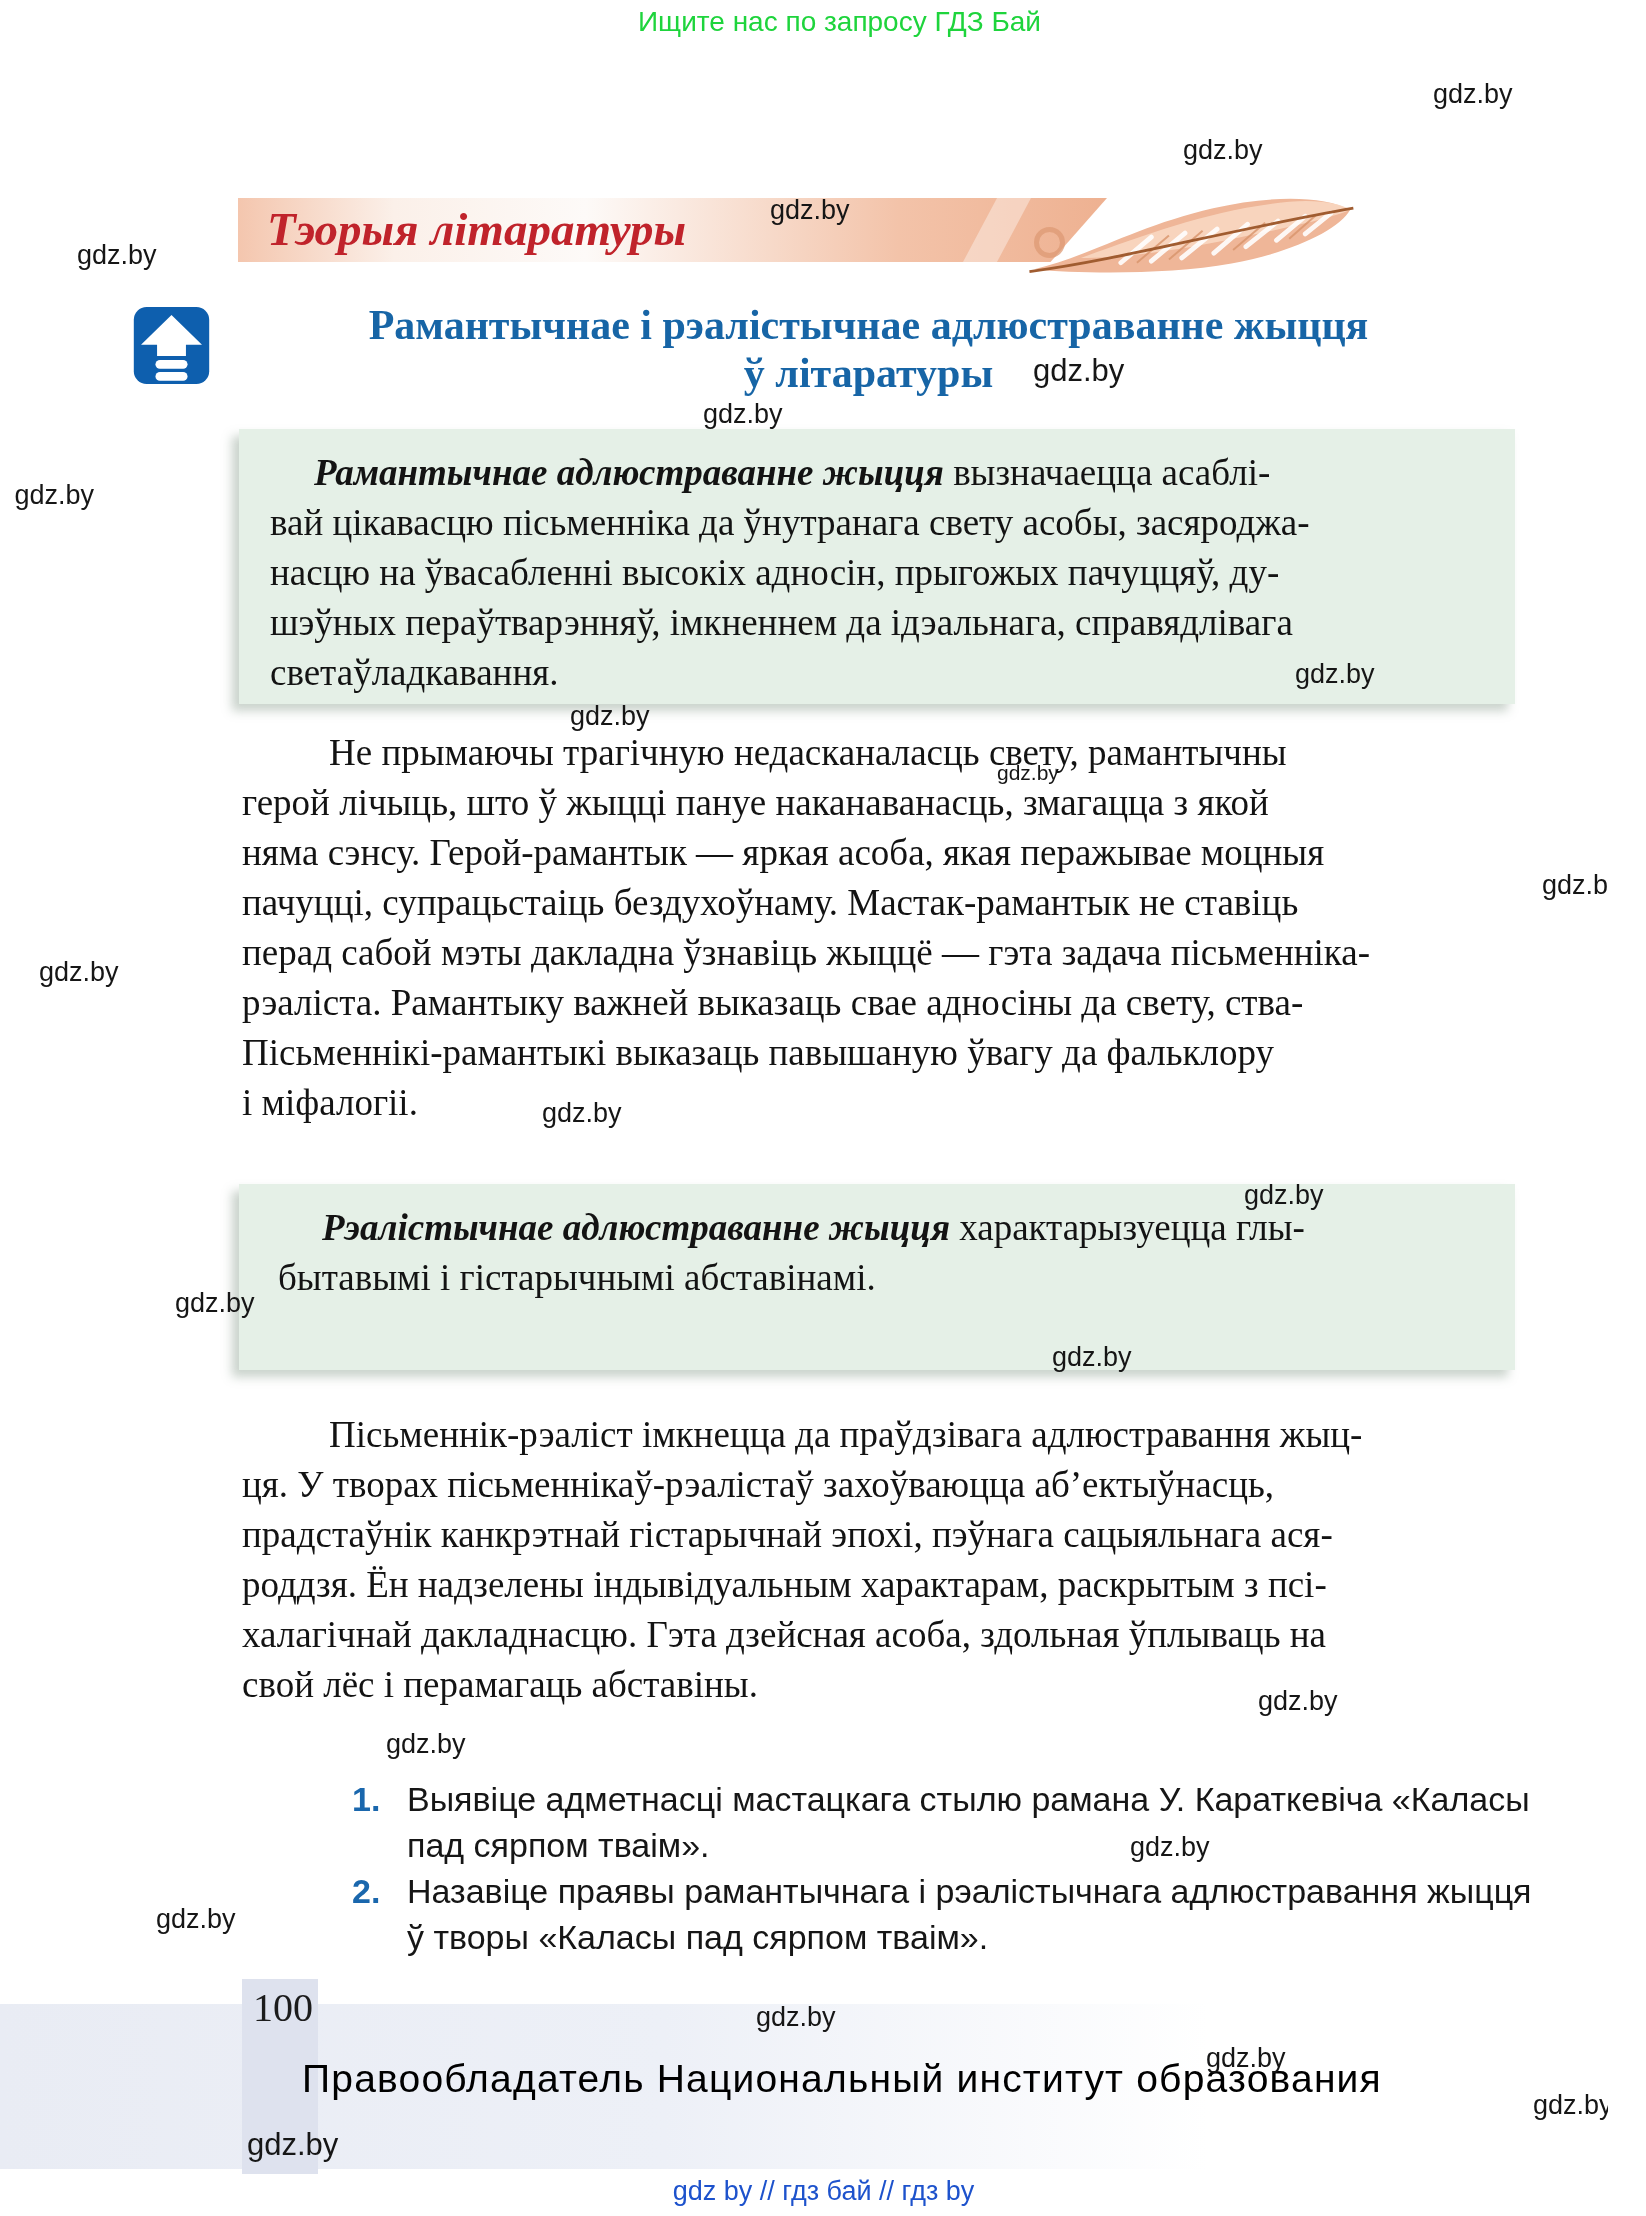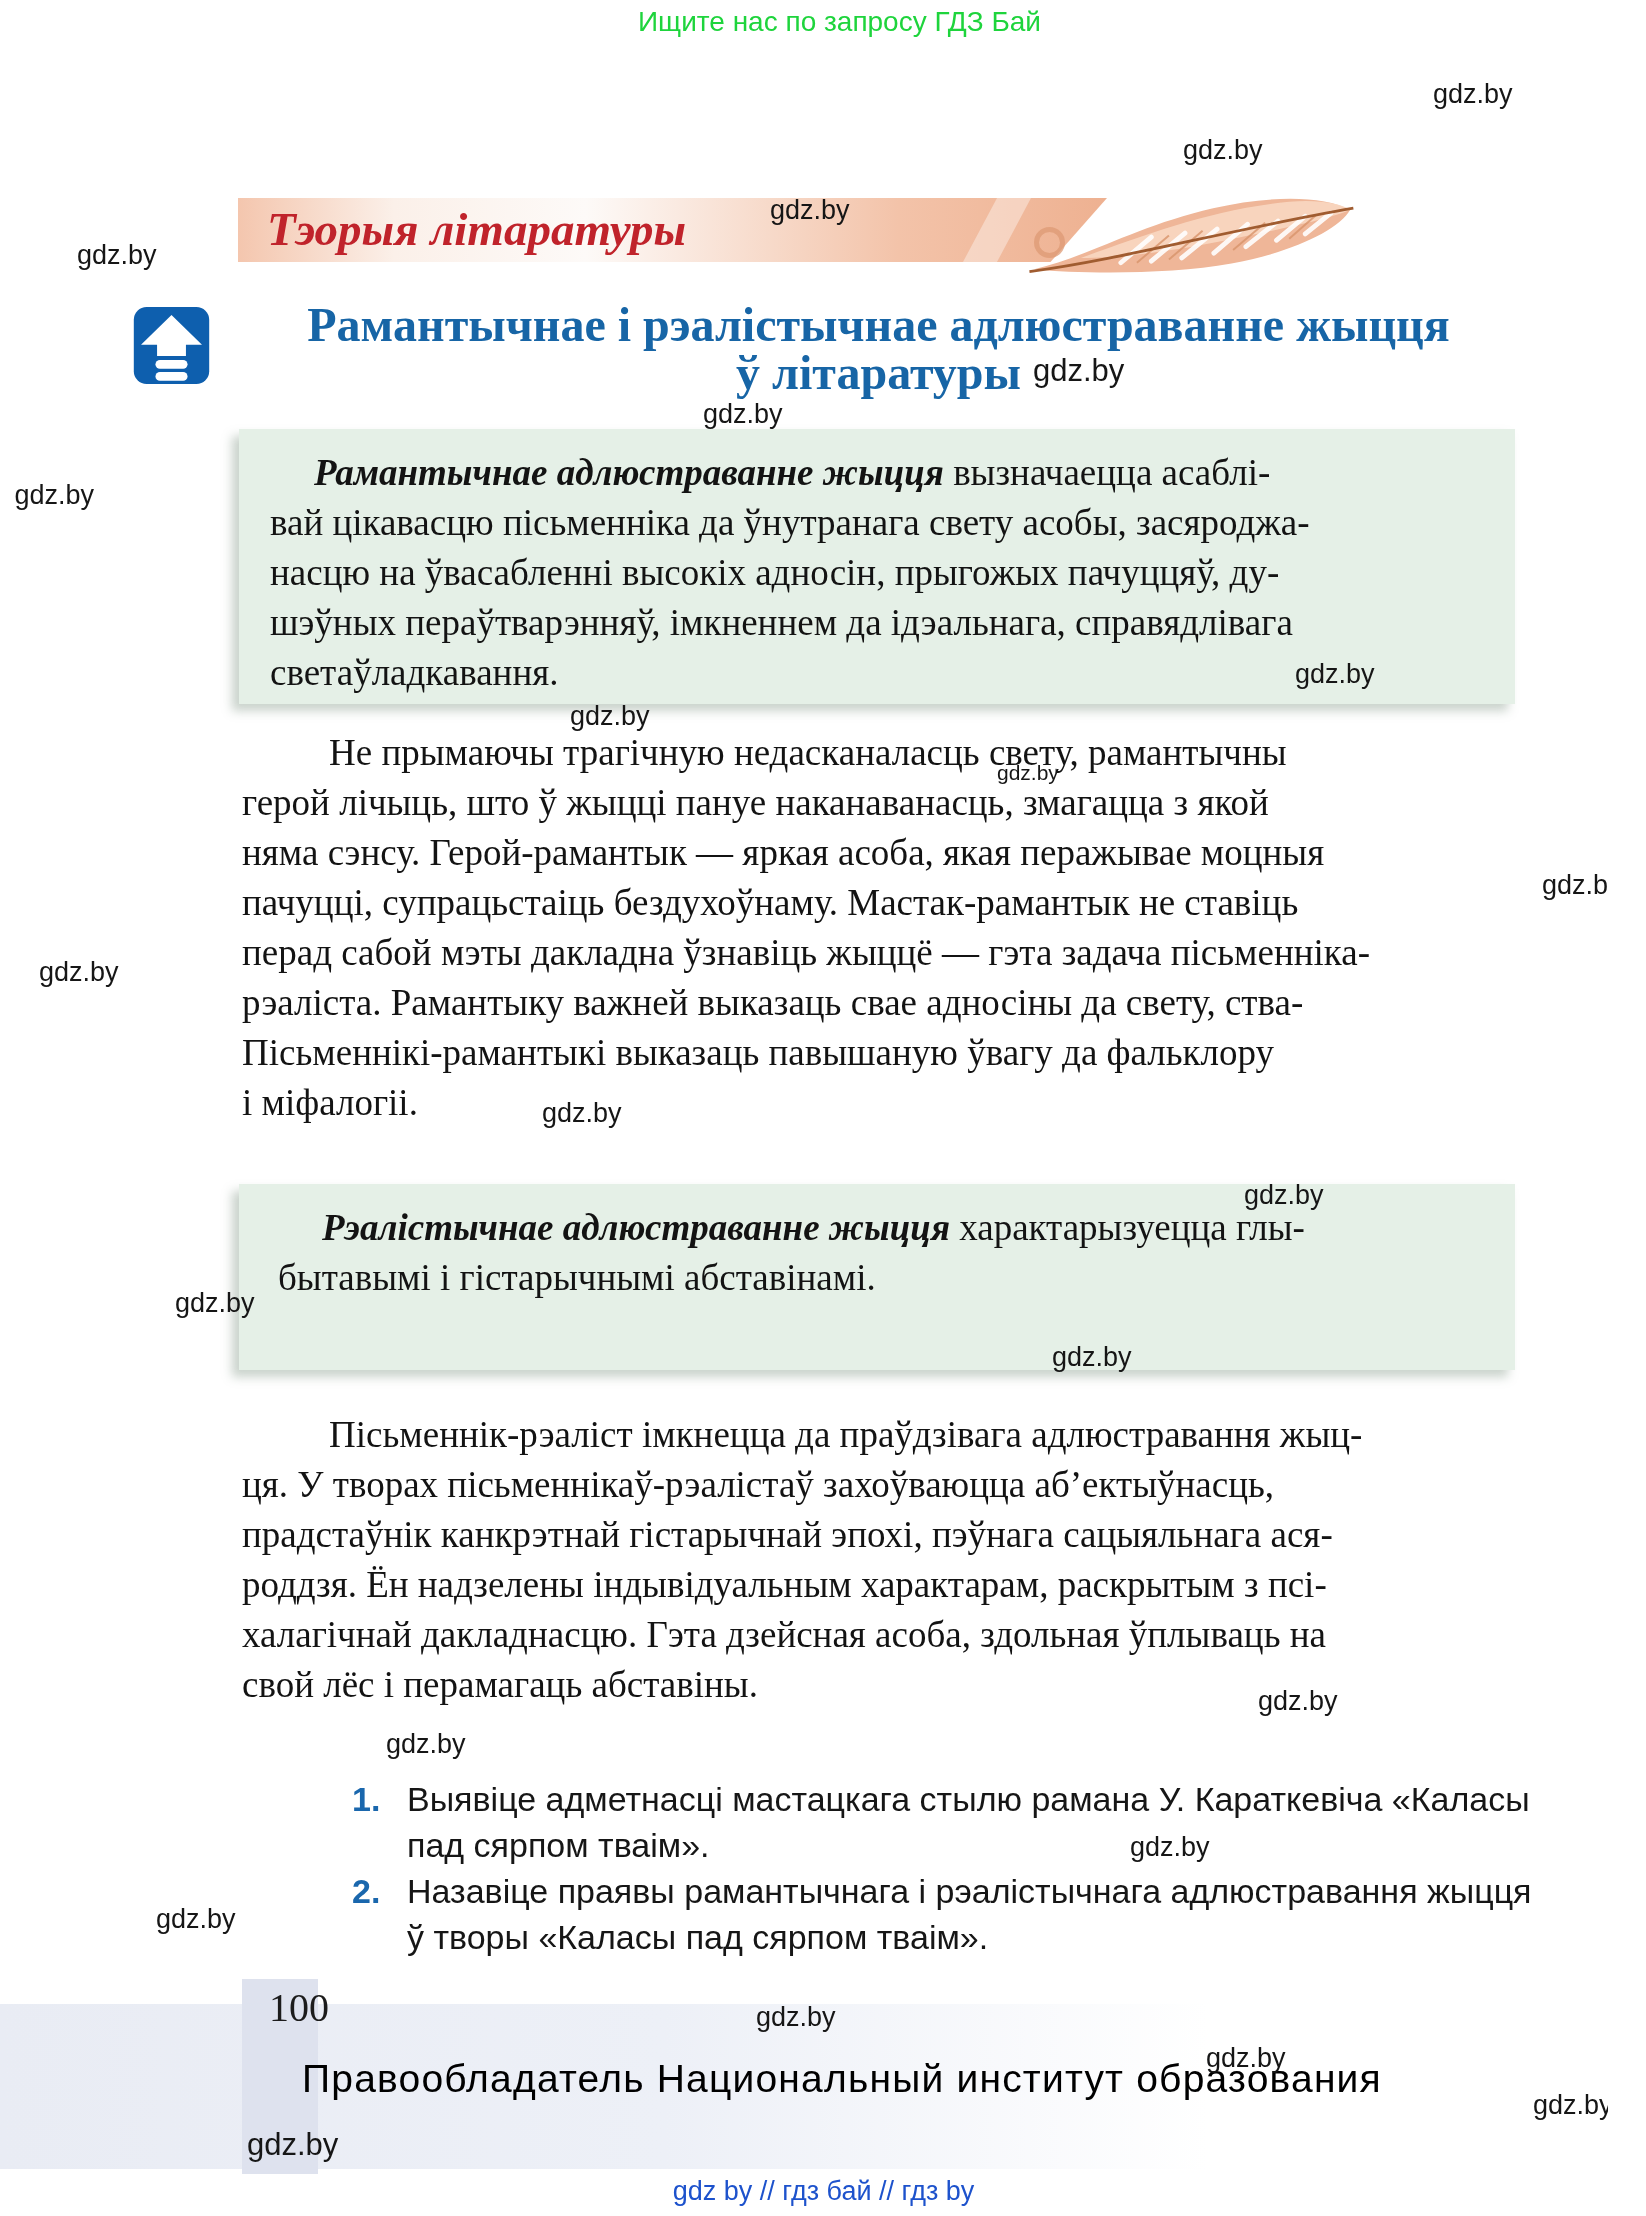--- a/index.html
+++ b/index.html
@@ -40,22 +40,22 @@
     position:absolute; left:1034px; top:227px; width:21px; height:21px;
     border:5.6px solid #dd9a74; border-radius:50%; opacity:0.75;
   }
   .feather { position:absolute; left:1024px; top:189px; width:338px; height:93px; }
 
   
   .up-icon { position:absolute; left:133px; top:306px; width:77px; height:79px; }
 
   
   .heading {
-    position:absolute; left:242px; top:301px; width:1273px; text-align:center;
-    font-weight:bold; font-size:48px; line-height:48px; color:#1765a6;
+    position:absolute; left:232px; top:301px; width:1273px; text-align:center;
+    font-weight:bold; font-size:42px; line-height:48px; color:#1765a6;
   }
 
   
   .defbox {
     position:absolute; left:239px; width:1276px; box-sizing:border-box;
     background:#e5f0e7; box-shadow:-7.3px 7.3px 9.7px rgba(128,150,134,0.42);
     padding:19.3px 29px 0 39px; font-size:37px; line-height:50px;
   }
   #box1 { top:429px; height:275px;padding-left:31px; }
   #box2 { top:1184px; height:186px; }
@@ -80,21 +80,21 @@
   .q { display:flex; }
   .qnum { flex:none; width:55px; font-weight:bold; color:#1a67ad; }
   .qbody { flex:1; }
 
   
   .bottom-strip {
     position:absolute; left:0; top:2004px; width:1209px; height:165px;
     background:linear-gradient(to right,#e9ecf4 0%,#edf0f7 55%,rgba(240,243,249,0) 100%);
   }
   .page-band { position:absolute; left:242px; top:1979px; width:76px; height:195px; background:#dee2ee; }
-  .pagenum { position:absolute; left:253px; top:1984px; font-size:40px; color:#1c1c1c;margin-left:16px; }
+  .pagenum { position:absolute; left:253px; top:1984px; font-size:40px; color:#1c1c1c; }
   .copyright {
     position:absolute; left:260px; top:2057px; width:1164px; text-align:center;
     font-family:"Liberation Sans", sans-serif; font-size:39px; letter-spacing:1.2px;
     color:#000000; white-space:nowrap;
   }
   .links {
     position:absolute; left:0; top:2176px; width:1647px; text-align:center;
     font-family:"Liberation Sans", sans-serif; font-size:27px; color:#1d52cc;
   }
 </style>

